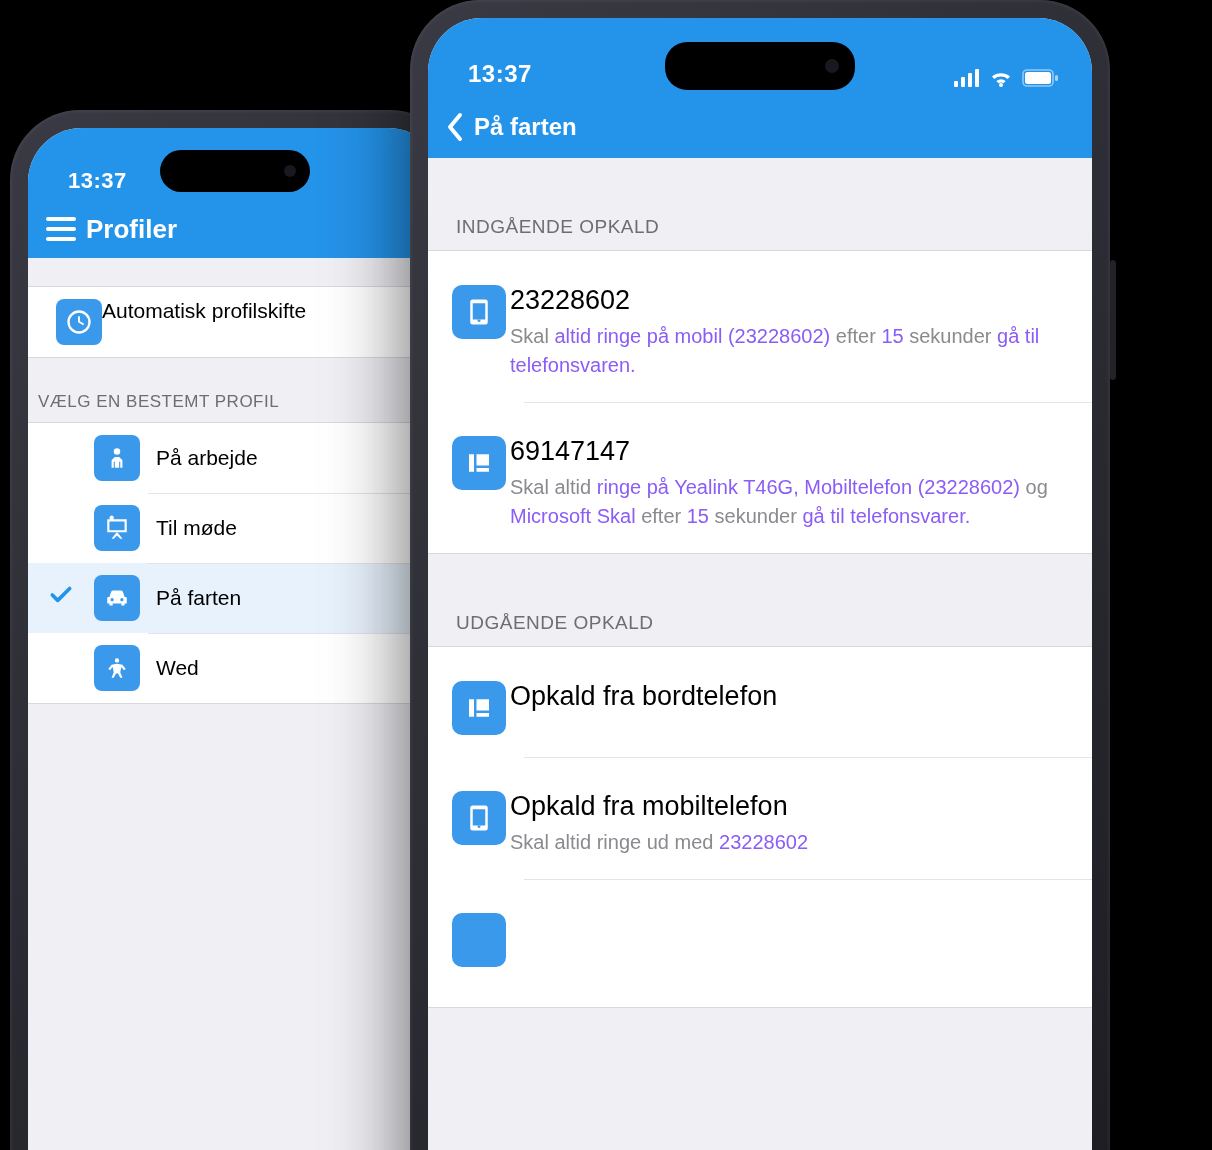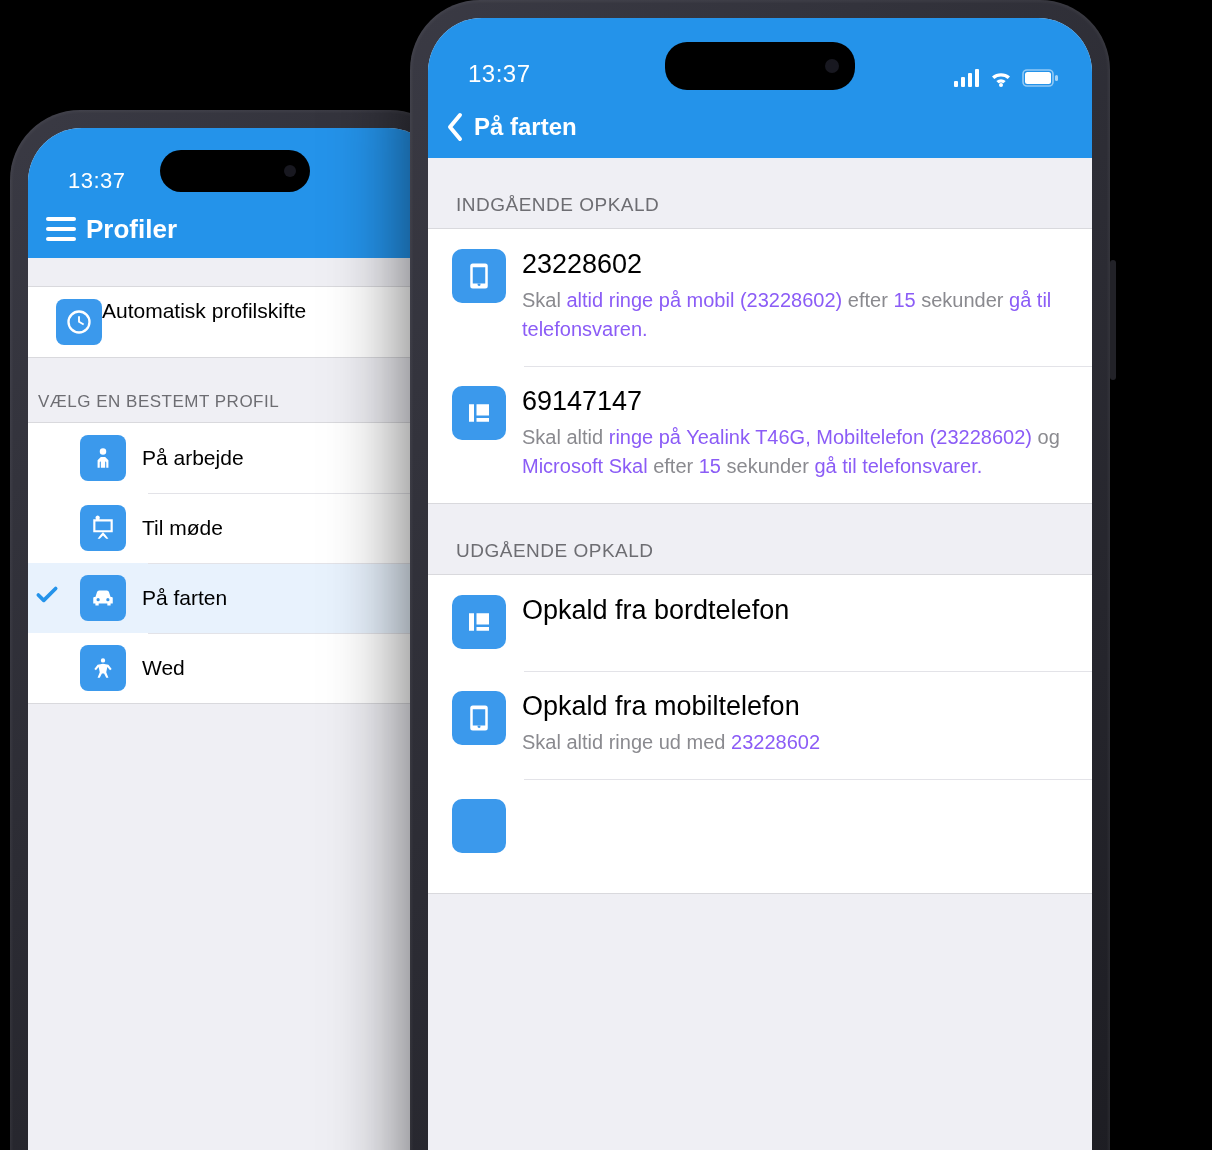--- a/index.html
+++ b/index.html
@@ -68,21 +68,21 @@
 
   
   .statusbar {
     height: 78px;
     background: #2493ea;
     display:flex;
     align-items:flex-end;
     justify-content:space-between;
     padding: 0 34px 8px 40px;
     color:#fff;
-    font-weight:400;
+    font-weight:700;
     gap:37px;
   }
   .phone-back .statusbar{ height:72px; padding-bottom:6px; }
   .sb-time{ font-size:22px; letter-spacing:0.5px; }
   .phone-front .sb-time{ font-size:24px; }
   .sb-icons{ display:flex; align-items:center; gap:8px; }
   .sb-icons svg{ display:block; }
 
   
   .app-header{
@@ -112,21 +112,21 @@
     width:18px;height:30px;
   }
 
   
   .section-label{
     padding: 34px 22px 10px 10px;
     color:#6d6d72;
     font-size:17px;
     letter-spacing:0.5px;
   }
-  .phone-front .section-label{ font-size:19px; padding:36px 28px 12px 28px; }
+  .phone-front .section-label{ font-size:19px; padding:36px 28px 12px 28px;margin-top:22px; }
 
   
   .list{
     background:#fff;
     border-top:1px solid #d9d9dd;
     border-bottom:1px solid #d9d9dd;
   }
   .row{
     display:flex;
     align-items:center;
@@ -175,22 +175,22 @@
     align-items:flex-start;
     gap:0;
     padding:12px 28px;
     margin-top:28px;
   }
   .auto-row .row-label{ font-size:21px; font-weight:500; }
 
   
   .call-row{
     display:flex;
-    gap:16px;
-    padding:20px 24px 22px 24px;
+    gap:4px;
+    padding:34px 24px 22px 24px;
     position:relative;
     align-items:flex-start;
   }
   .call-row + .call-row::before{
     content:"";
     position:absolute;
     left:96px; right:0; top:0;
     height:1px;
     background:#e3e3e8;
   }
@@ -202,21 +202,21 @@
     margin-bottom:6px;
   }
   .call-desc{
     font-size:20px;
     color:#8a8a8f;
     line-height:1.45;
   }
   .call-desc .lnk{ color:#8b5cf6; }
 
   
-  .phone-back .profile-list .row{ padding-left:2px; }
+  .phone-back .profile-list .row{ padding-left:16px; }
 
 </style>
 </head>
 <body>
 
 <div class="phone phone-back">
   <div class="screen">
     <div class="island"></div>
 
     <div class="statusbar">

